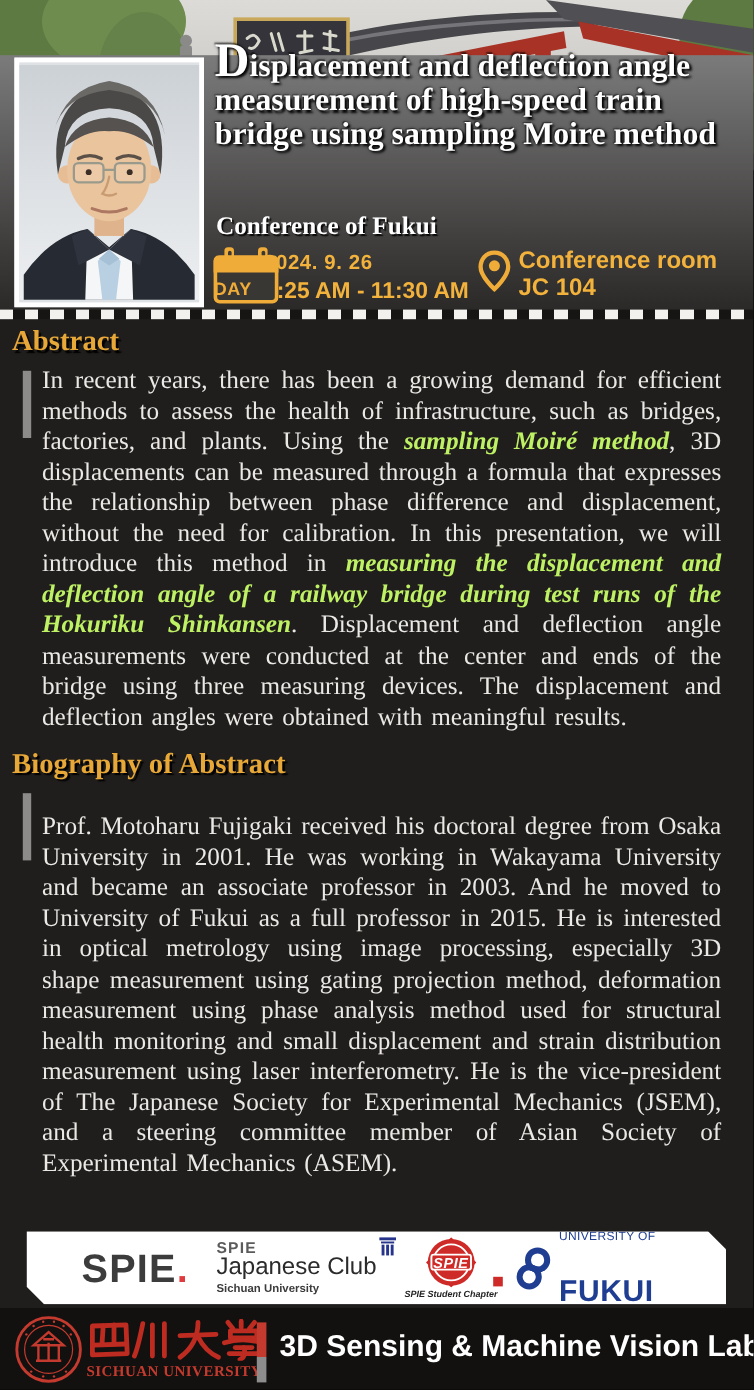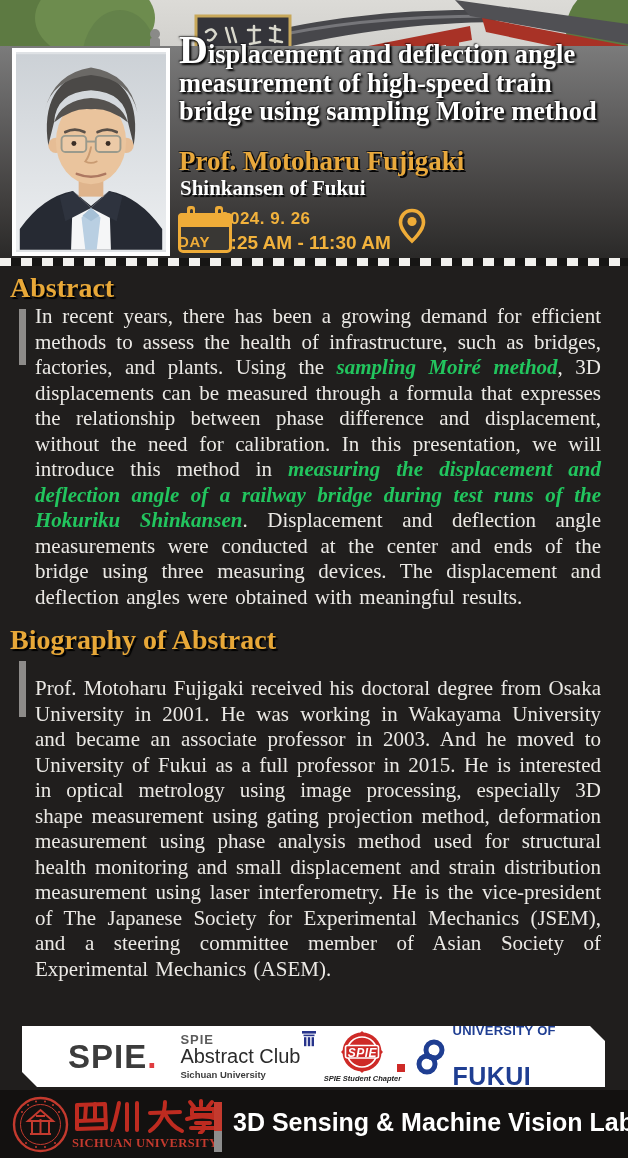--- a/index.html
+++ b/index.html
@@ -65,33 +65,33 @@
   .loc-line1{font-size:20px;line-height:23px;}
   .loc-line2{font-size:20px;line-height:23px;}
   
   .dashed{
     position:absolute;top:258px;left:0;width:628px;height:8px;z-index:3;
     background:repeating-linear-gradient(90deg,#f2f1ee 0 11px,#161514 11px 21px);
   }
   
   .sec-heading{
     position:absolute;left:10px;z-index:2;
-    color:#E8A838;font-weight:bold;font-size:28px;
+    color:#E8A838;font-weight:bold;font-size:24px;
     text-shadow:2px 2px 1px #000;
   }
   #abstract-heading{top:272px;}
   #bio-heading{top:624px;}
   .body-text{
     position:absolute;left:35px;width:566px;z-index:2;
     color:var(--text);font-size:21px;line-height:25.5px;
     text-align:justify;word-spacing:2px;
   }
   #abstract-text{top:304px;}
   #bio-text{top:676px;}
-  .seg-highlight{color:#22c55e;font-style:italic;font-weight:bold;}
+  .seg-highlight{color:#bef264;font-style:italic;font-weight:bold;}
   .quote-bar{position:absolute;left:19px;width:7px;height:56px;background:#8d8b89;z-index:2;}
   #abstract-bar{top:309px;}
   #bio-bar{top:661px;}
   
   .logo-box{
     position:absolute;left:22px;top:1026px;width:583px;height:61px;z-index:2;
     background:#ffffff;
     clip-path:polygon(0 0,calc(100% - 15px) 0,100% 15px,100% 100%,15px 100%,0 calc(100% - 15px));
     display:flex;align-items:center;
     font-family:"Liberation Sans","DejaVu Sans",sans-serif;
@@ -107,21 +107,21 @@
   .pillar{position:absolute;right:-16px;top:-2px;width:14px;height:17px;}
   .chapter{margin-left:26px;display:flex;flex-direction:column;align-items:center;width:72px;}
   .chapter-badge{position:relative;width:42px;height:42px;}
   .badge-text{position:absolute;top:15px;left:0;width:100%;text-align:center;color:#fff;
     font-style:italic;font-weight:800;font-size:12px;letter-spacing:.5px;}
   .chapter-caption{margin-top:1px;font-size:7.5px;font-style:italic;font-weight:bold;color:#222;white-space:nowrap;position:relative;}
   .stamp{position:absolute;right:-4px;top:-10px;width:8px;height:8px;background:var(--badge-red);}
   .fukui{margin-left:16px;display:flex;align-items:center;}
   .fukui-sym{width:34px;height:36px;}
   .fukui-txt{margin-left:4px;color:var(--blue);}
-  .fukui-top{font-size:13px;font-weight:700;letter-spacing:.3px;line-height:10px;}
+  .fukui-top{font-size:10px;font-weight:400;letter-spacing:.3px;line-height:10px;}
   .fukui-main{font-size:25px;font-weight:800;letter-spacing:.5px;line-height:24px;margin-top:28px;}
   
   .bottom-bar{position:absolute;left:0;top:1090px;width:628px;height:68px;background:#131110;z-index:2;}
   .seal{position:absolute;left:12px;top:6px;width:57px;height:57px;}
   .calligraphy{position:absolute;left:74px;top:9px;width:148px;height:35px;}
   .scu-name{position:absolute;left:72px;top:46px;font-size:12.5px;font-weight:bold;color:#C43A2E;letter-spacing:.4px;
     font-family:"Liberation Serif","DejaVu Serif",serif;white-space:nowrap;}
   .bar-divider{position:absolute;left:214px;top:12px;width:8px;height:50px;
     background:linear-gradient(180deg,#C43A2E 0 58%,#8d8d8d 58% 100%);}
   .lab-name{position:absolute;left:233px;top:18px;color:#fff;font-weight:bold;font-size:25px;
@@ -223,22 +223,21 @@
       <circle cx="61" cy="94" r="2.6" fill="#3a2e26"></circle>
         <circle cx="97" cy="94" r="2.6" fill="#3a2e26"></circle>
 
       <path d="M79,98 Q77,108 73,113 Q79,116 85,113" stroke="#c99b72" stroke-width="2" fill="none" stroke-linecap="round"></path>
       <path d="M64,126 Q79,132 94,126" stroke="#ad7861" stroke-width="2.6" fill="none" stroke-linecap="round"></path>
     </svg>
   </div>
 
   <h1 class="talk-title"><span class="dropcap">D</span><span>isplacement and deflection angle measurement of high-speed train bridge using sampling Moire method</span></h1>
 
-  <div class="speaker-name">Prof. Motoharu Fujigaki</div>
-  <div class="affiliation">Shinkansen of Fukui</div>
+  <div class="affiliation">Conference of Fukui</div>
 
   <div class="event-date">
     <div class="cal">
       <span class="cal-ring ring-l"></span>
       <span class="cal-ring ring-r"></span>
       <span class="cal-body"></span>
       <span class="cal-top"></span>
       <span class="cal-label">DAY</span>
     </div>
     <div class="date-col">
@@ -246,20 +245,22 @@
       <div class="time-line">9:25 AM - 11:30 AM</div>
     </div>
   </div>
 
   <div class="event-loc">
     <svg class="pin" viewBox="0 0 28 36" aria-hidden="true">
       <path d="M14,2.5 C6.5,2.5 2.5,8.5 2.5,14.5 C2.5,22.5 14,33 14,33 C14,33 25.5,22.5 25.5,14.5 C25.5,8.5 21.5,2.5 14,2.5 Z" fill="none" stroke="#EFAC38" stroke-width="3.6"></path>
       <circle cx="14" cy="13.5" r="4.6" fill="#EFAC38"></circle>
     </svg>
     <div class="loc-col">
+      <div class="loc-line1">Conference room</div>
+      <div class="loc-line2">JC 104</div>
     </div>
   </div>
 
   <div class="dashed"></div>
 
   <h2 class="sec-heading" id="abstract-heading">Abstract</h2>
   <div class="quote-bar" id="abstract-bar"></div>
   <p class="body-text" id="abstract-text"><span class="seg-normal">In recent years, there has been a growing demand for efficient methods to assess the health of infrastructure, such as bridges, factories, and plants. Using the </span><span class="seg-highlight">sampling Moiré method</span><span class="seg-normal">, 3D displacements can be measured through a formula that expresses the relationship between phase difference and displacement, without the need for calibration. In this presentation, we will introduce this method in </span><span class="seg-highlight">measuring the displacement and deflection angle of a railway bridge during test runs of the Hokuriku Shinkansen</span><span class="seg-normal">. Displacement and deflection angle measurements were conducted at the center and ends of the bridge using three measuring devices. The displacement and deflection angles were obtained with meaningful results.</span></p>
 
   <h2 class="sec-heading" id="bio-heading">Biography of Abstract</h2>
@@ -268,21 +269,21 @@
 
   <div class="logo-box">
 
     <div class="spie-wordmark">
       <span class="spie-name">SPIE</span>
         <span class="spie-period">.</span>
     </div>
 
     <div class="club">
       <div class="club-top">SPIE</div>
-      <div class="club-main">Abstract Club</div>
+      <div class="club-main">Japanese Club</div>
       <div class="club-sub">Sichuan University</div>
       <svg class="pillar" viewBox="0 0 14 17" aria-hidden="true">
         <rect x="0" y="0" width="14" height="2.6" fill="#27348B"></rect>
         <rect x="1.5" y="3.6" width="11" height="1.6" fill="#27348B"></rect>
         <rect x="2" y="6.2" width="2.4" height="9" fill="#27348B"></rect>
         <rect x="5.8" y="6.2" width="2.4" height="9" fill="#27348B"></rect>
         <rect x="9.6" y="6.2" width="2.4" height="9" fill="#27348B"></rect>
       </svg>
     </div>
 

